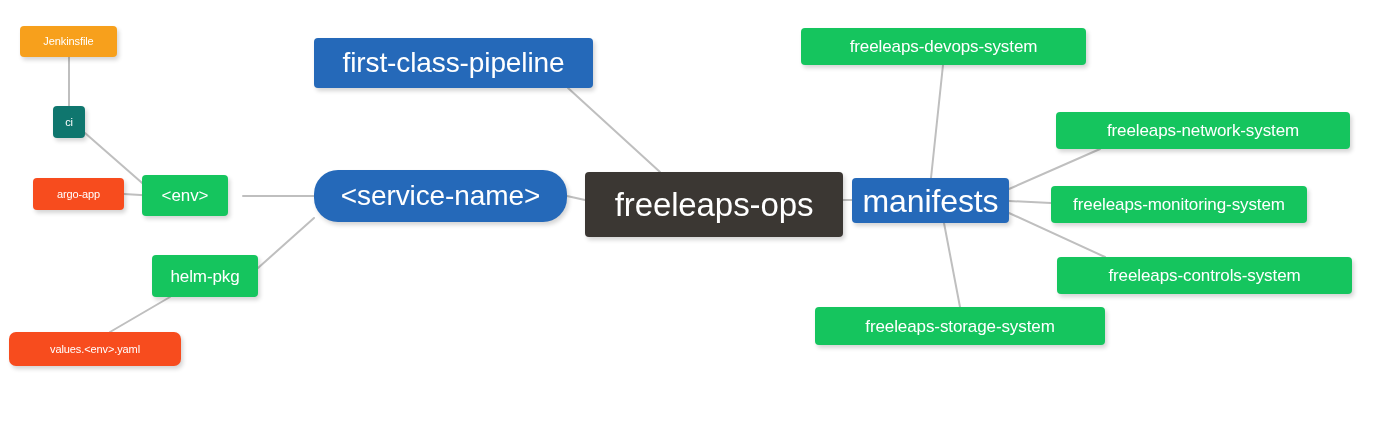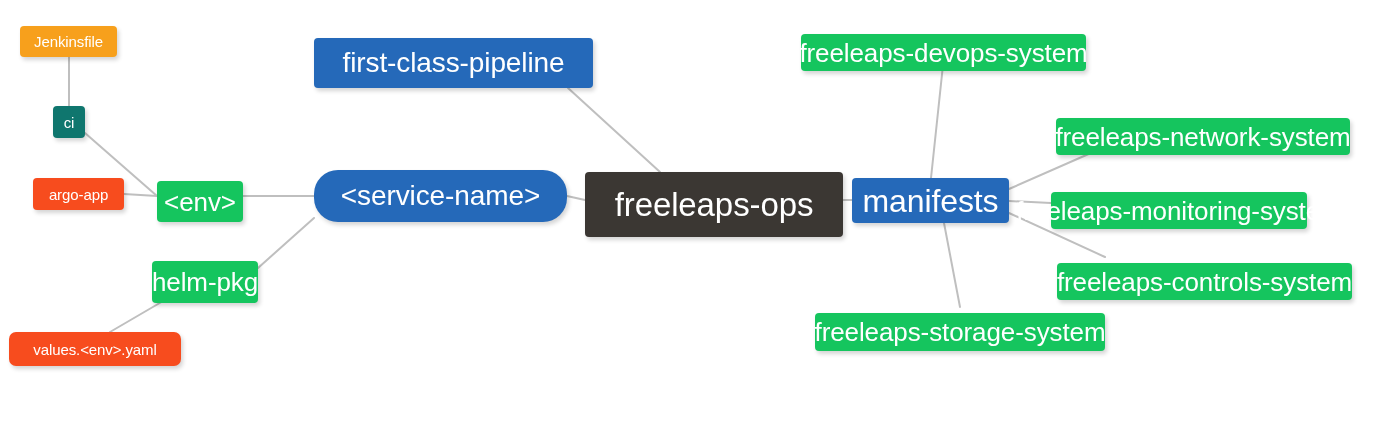--- a/index.html
+++ b/index.html
@@ -38,22 +38,22 @@
     white-space: nowrap;
     line-height: 1;
     letter-spacing: -0.1px;
     box-shadow: 2px 3px 4px rgba(0,0,0,0.17);
     user-select: none;
     text-align: center;
   }
   .mm-node.lvl-root   { font-size: 33px; }
   .mm-node.lvl-big    { font-size: 28px; }
   .mm-node.lvl-mid    { font-size: 32px; }
-  .mm-node.lvl-small  { font-size: 26px; margin-top: 6px; }
-  .mm-node.lvl-tiny   { font-size: 15px; }
+  .mm-node.lvl-small  { font-size: 17px; }
+  .mm-node.lvl-tiny   { font-size: 11px; }
 </style>
 </head>
 <body>
 
 <div id="mindmap-canvas">
 
   <svg id="edge-layer" viewBox="0 0 1390 421" width="1390" height="421" xmlns="http://www.w3.org/2000/svg">
       <line x1="69" y1="57" x2="69" y2="106" stroke="#bfbfbf" stroke-width="2" stroke-linecap="round"></line>
       <line x1="85" y1="133" x2="157" y2="196" stroke="#bfbfbf" stroke-width="2" stroke-linecap="round"></line>
       <line x1="124" y1="194" x2="157" y2="196" stroke="#bfbfbf" stroke-width="2" stroke-linecap="round"></line>
@@ -67,21 +67,21 @@
       <line x1="1009" y1="189" x2="1100" y2="149" stroke="#bfbfbf" stroke-width="2" stroke-linecap="round"></line>
       <line x1="1009" y1="201" x2="1051" y2="203" stroke="#bfbfbf" stroke-width="2" stroke-linecap="round"></line>
       <line x1="1009" y1="213" x2="1105" y2="257" stroke="#bfbfbf" stroke-width="2" stroke-linecap="round"></line>
       <line x1="944" y1="223" x2="960" y2="307" stroke="#bfbfbf" stroke-width="2" stroke-linecap="round"></line>
     </svg>
 
   <div id="node-layer">
       <div class="mm-node lvl-tiny" style="left: 20px; top: 26px; width: 97px; height: 31px; background: rgb(247, 160, 28); color: rgb(255, 255, 255);">Jenkinsfile</div>
       <div class="mm-node lvl-tiny" style="left: 53px; top: 106px; width: 32px; height: 32px; background: #0f766e; color: rgb(255, 255, 255);">ci</div>
       <div class="mm-node lvl-tiny" style="left: 33px; top: 178px; width: 91px; height: 32px; background: rgb(247, 76, 30); color: rgb(255, 255, 255);">argo-app</div>
-      <div class="mm-node lvl-small" style="left: 157px; top: 175px; width: 86px; height: 41px; background: rgb(21, 197, 94); color: rgb(255, 255, 255);">&lt;env&gt;</div>
+      <div class="mm-node lvl-small" style="left: 142px; top: 175px; width: 86px; height: 41px; background: rgb(21, 197, 94); color: rgb(255, 255, 255);">&lt;env&gt;</div>
       <div class="mm-node lvl-small" style="left: 152px; top: 255px; width: 106px; height: 42px; background: rgb(21, 197, 94); color: rgb(255, 255, 255);">helm-pkg</div>
       <div class="mm-node lvl-tiny" style="left: 9px; top: 332px; width: 172px; height: 34px; background: rgb(247, 76, 30); color: rgb(255, 255, 255); border-radius: 7px;">values.&lt;env&gt;.yaml</div>
       <div class="mm-node lvl-big" style="left: 314px; top: 38px; width: 279px; height: 50px; background: rgb(37, 105, 185); color: rgb(255, 255, 255);">first-class-pipeline</div>
       <div class="mm-node lvl-big" style="left: 314px; top: 170px; width: 253px; height: 52px; background: rgb(37, 105, 185); color: rgb(255, 255, 255); border-radius: 24px;">&lt;service-name&gt;</div>
       <div class="mm-node lvl-root" style="left: 585px; top: 172px; width: 258px; height: 65px; background: rgb(59, 55, 51); color: rgb(255, 255, 255);">freeleaps-ops</div>
       <div class="mm-node lvl-mid" style="left: 852px; top: 178px; width: 157px; height: 45px; background: rgb(37, 105, 185); color: rgb(255, 255, 255);">manifests</div>
       <div class="mm-node lvl-small" style="left: 801px; top: 28px; width: 285px; height: 37px; background: rgb(21, 197, 94); color: rgb(255, 255, 255);">freeleaps-devops-system</div>
       <div class="mm-node lvl-small" style="left: 1056px; top: 112px; width: 294px; height: 37px; background: rgb(21, 197, 94); color: rgb(255, 255, 255);">freeleaps-network-system</div>
       <div class="mm-node lvl-small" style="left: 1051px; top: 186px; width: 256px; height: 37px; background: rgb(21, 197, 94); color: rgb(255, 255, 255);">freeleaps-monitoring-system</div>
       <div class="mm-node lvl-small" style="left: 1057px; top: 257px; width: 295px; height: 37px; background: rgb(21, 197, 94); color: rgb(255, 255, 255);">freeleaps-controls-system</div>

